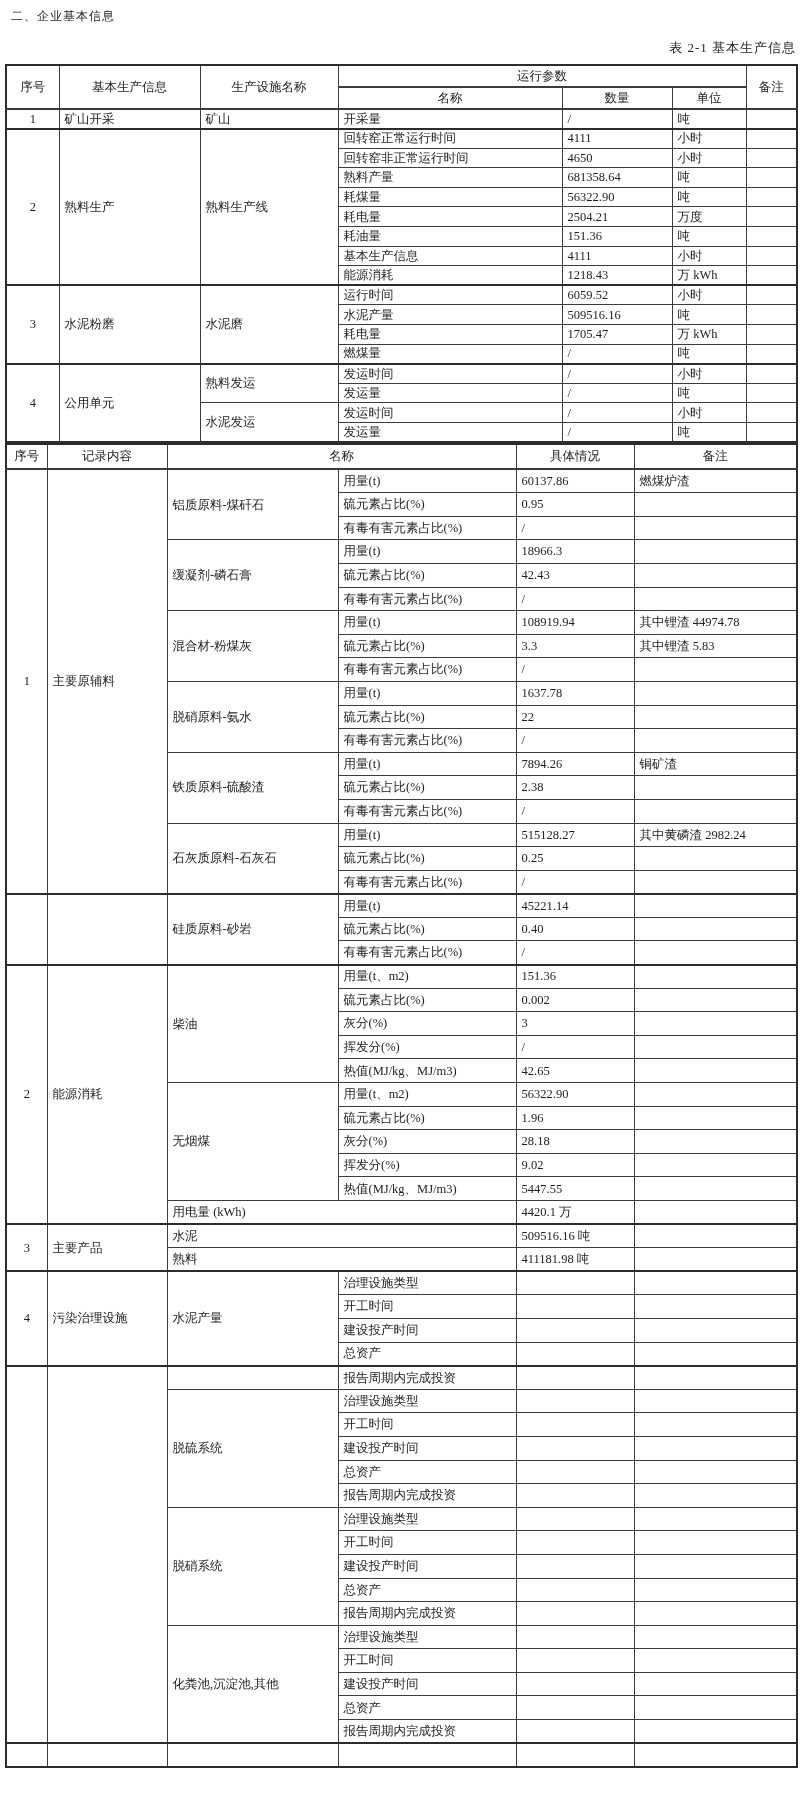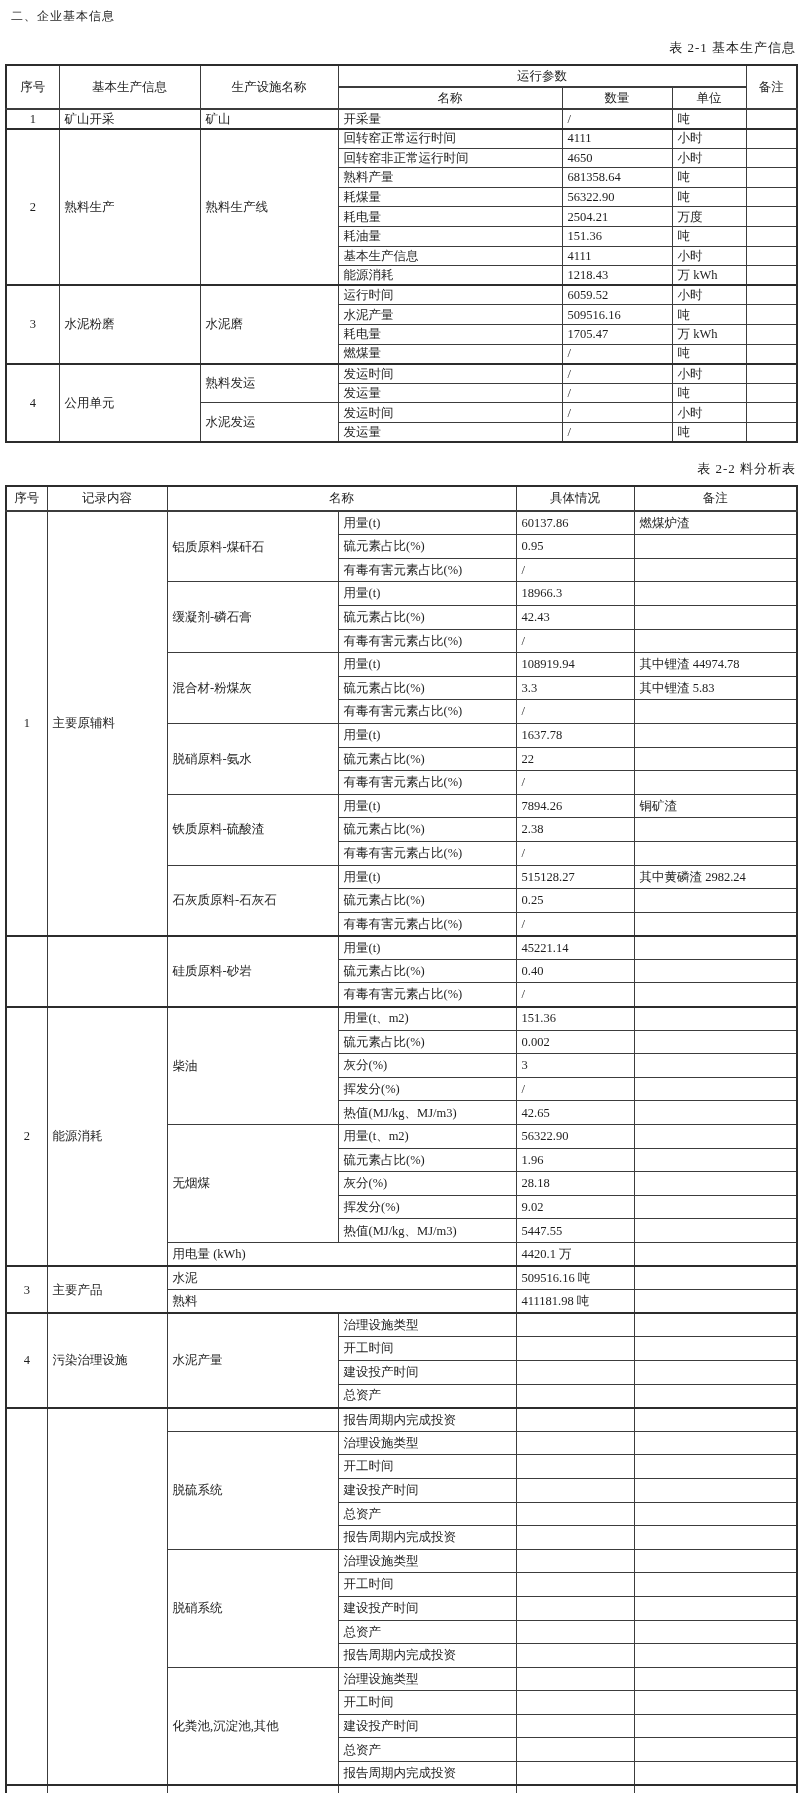--- a/index.html
+++ b/index.html
@@ -180,21 +180,20 @@
           </tr>
           <tr data-name="table-row">
             <td data-name="data-cell">发运量</td>
             <td data-name="data-cell">/</td>
             <td data-name="data-cell">吨</td>
             <td data-name="data-cell"></td>
           </tr>
         </tbody>
       </table>
     </div>
-  <div class="tbl-caption second" data-name="table-2-2-caption">表 2-2 料分析表</div>
   <div data-name="table-2-2-container">
       <table data-name="table-2-2">
         <colgroup>
           <col style="width: 41px;">
           <col style="width: 120px;">
           <col style="width: 171px;">
           <col style="width: 178px;">
           <col style="width: 118px;">
           <col style="width: 163px;">
         </colgroup>

